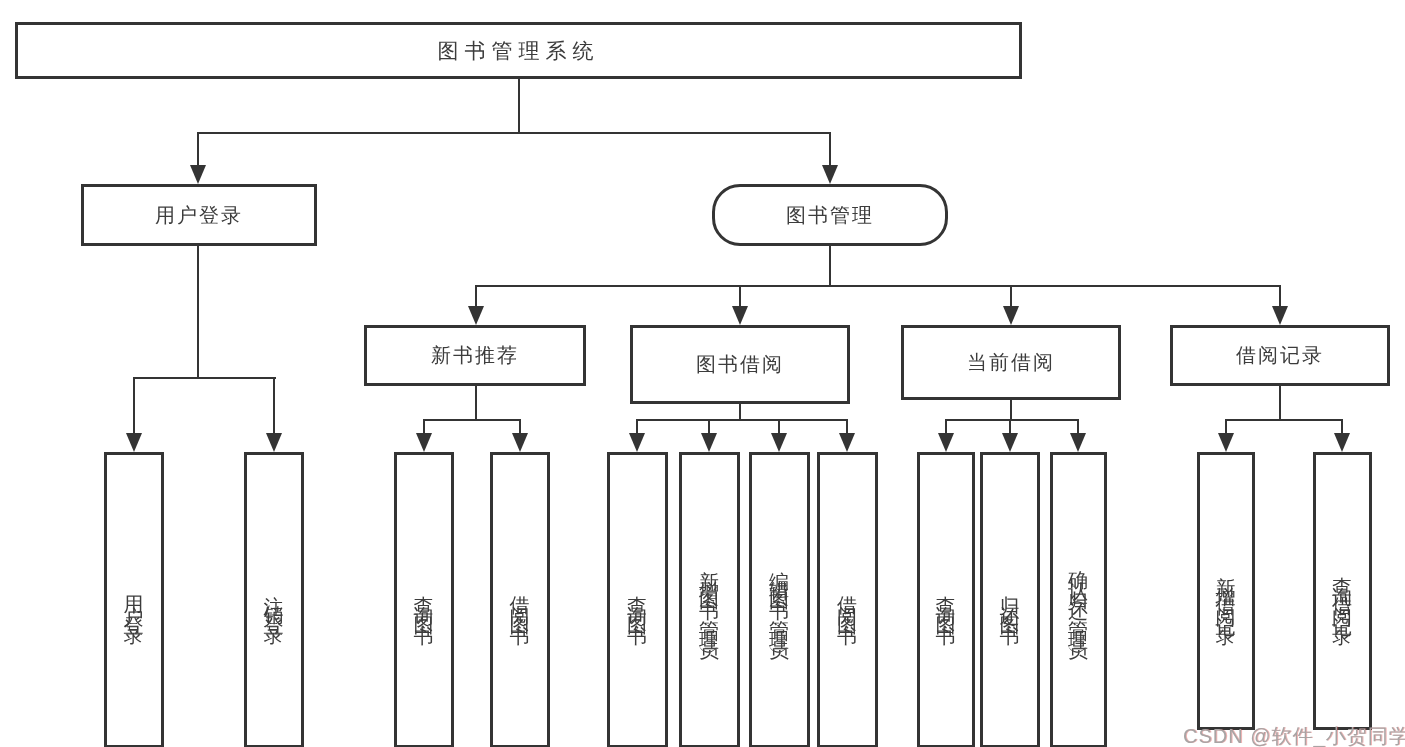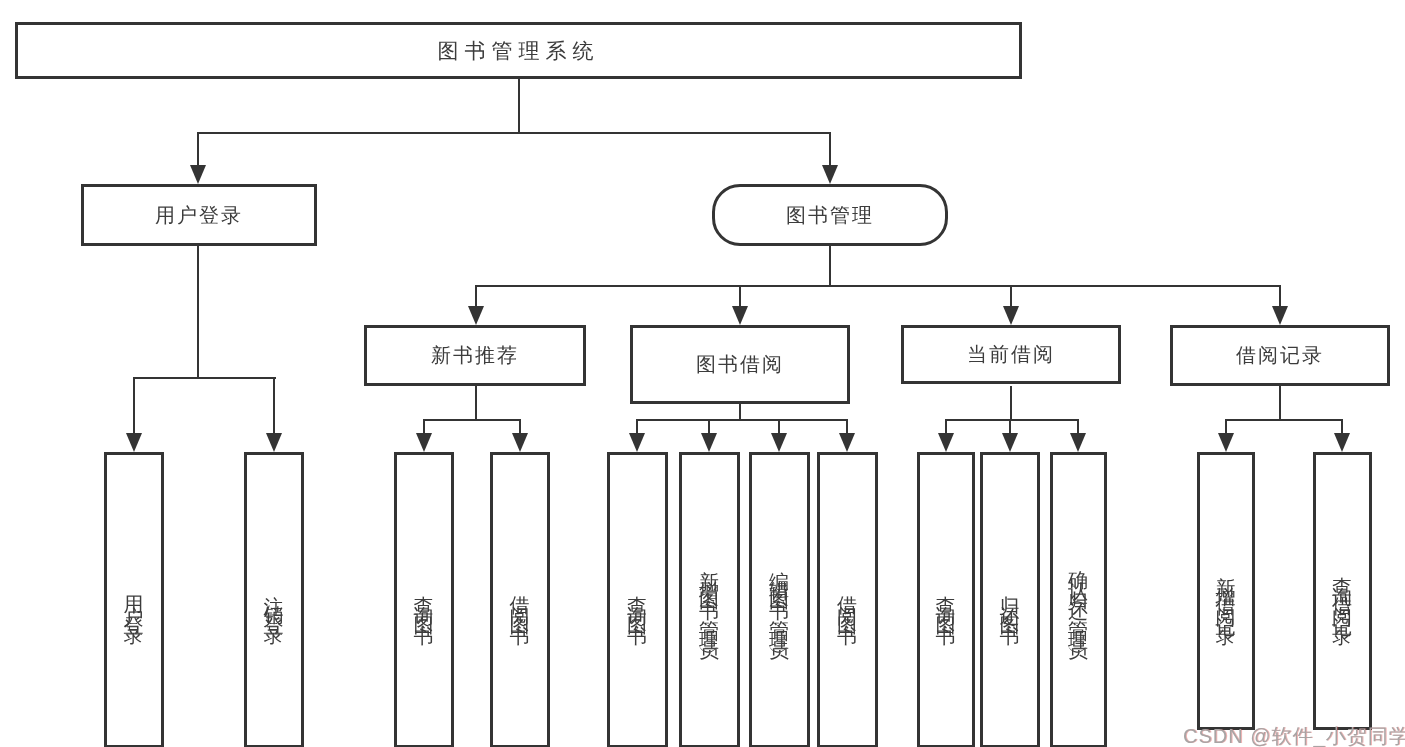--- a/index.html
+++ b/index.html
@@ -59,21 +59,21 @@
   <div class="arr" style="left:468px;top:294px;"></div>
   <div class="vl" style="left:739px;top:273px;height:22px;"></div>
   <div class="arr" style="left:732px;top:294px;"></div>
   <div class="vl" style="left:1010px;top:273px;height:22px;"></div>
   <div class="arr" style="left:1003px;top:294px;"></div>
   <div class="vl" style="left:1279px;top:273px;height:22px;"></div>
   <div class="arr" style="left:1272px;top:294px;"></div>
 
   <div class="box" style="left:364px;top:313px;width:222px;height:61px;">新书推荐</div>
   <div class="box" style="left:630px;top:313px;width:220px;height:79px;">图书借阅</div>
-  <div class="box" style="left:901px;top:313px;width:220px;height:59px;">当前借阅</div>
+  <div class="box" style="left:901px;top:313px;width:220px;height:75px;">当前借阅</div>
   <div class="box" style="left:1170px;top:313px;width:220px;height:61px;text-align:center;">借阅记录</div>
 
   <div class="vl" style="left:475px;top:374px;height:33px;"></div>
   <div class="vl" style="left:739px;top:374px;height:33px;"></div>
   <div class="vl" style="left:1010px;top:374px;height:33px;"></div>
   <div class="vl" style="left:1279px;top:374px;height:33px;"></div>
 
   <div class="hl" style="left:424px;top:407px;width:97px;"></div>
   <div class="hl" style="left:636px;top:407px;width:212px;"></div>
   <div class="hl" style="left:945px;top:407px;width:134px;"></div>

